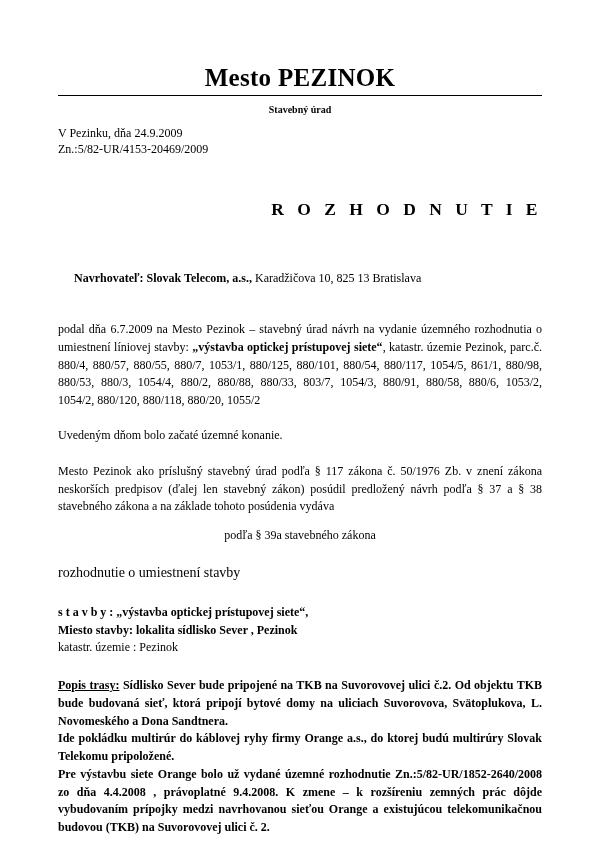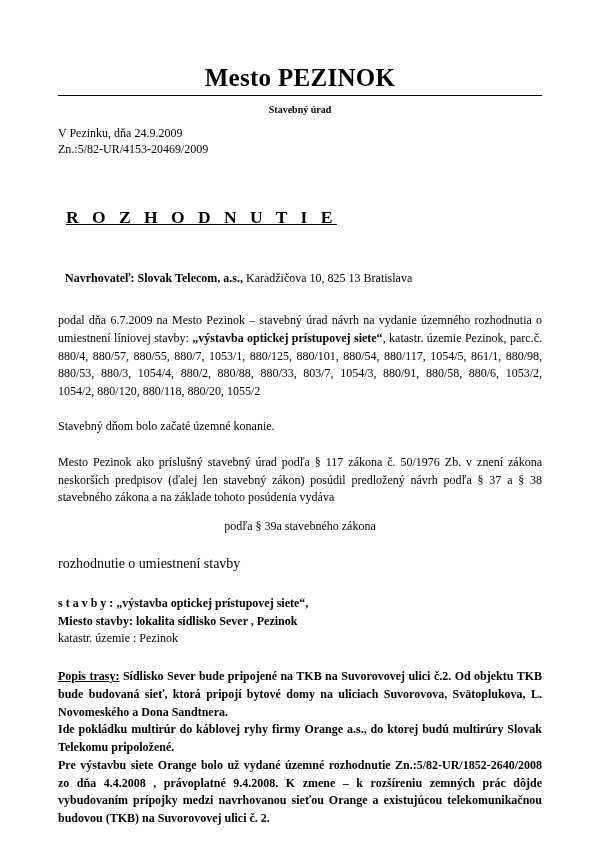--- a/index.html
+++ b/index.html
@@ -62,34 +62,33 @@
   .meta {
     font-size: 12px;
     margin: 0;
     padding-top: 9px;
     line-height: 1.35;
   }
   .meta div { white-space: nowrap; }
 
   
   .decision-title {
-    text-align: left;
+    text-align: right;
     font-size: 17.5px;
     font-weight: bold;
     letter-spacing: 4.5px;
-    margin: 8px;
+    margin: 0;
     padding-top: 42px;
     line-height: 1.2;
-    text-decoration: underline;
   }
 
   
   .applicant {
     font-size: 12px;
-    margin: 7px;
+    margin: 16px;
     padding-top: 34px;
     line-height: 1.45;
   }
   .applicant .lbl { font-weight: bold; }
 
   
   .para {
     font-size: 12px;
     text-align: justify;
     margin: 0;
@@ -160,21 +159,21 @@
     </div>
 
     <div class="decision-title">R O Z H O D N U T I E</div>
 
     <div class="applicant">
       <div><span class="lbl">Navrhovateľ: Slovak Telecom, a.s.,</span><span> Karadžičova 10, 825 13 Bratislava</span></div>
     </div>
 
     <p class="para"><span>podal dňa 6.7.2009 na Mesto Pezinok – stavebný úrad návrh na vydanie územného rozhodnutia o umiestnení líniovej stavby: </span><b>„výstavba optickej prístupovej siete“</b><span>, katastr. územie Pezinok, parc.č. 880/4, 880/57, 880/55, 880/7, 1053/1, 880/125, 880/101, 880/54, 880/117, 1054/5, 861/1, 880/98, 880/53, 880/3, 1054/4, 880/2, 880/88, 880/33, 803/7, 1054/3, 880/91, 880/58, 880/6, 1053/2, 1054/2, 880/120, 880/118, 880/20, 1055/2</span></p>
 
-    <p class="para">Stavebný dňom bolo začaté územné konanie.</p>
+    <p class="para">Uvedeným dňom bolo začaté územné konanie.</p>
 
     <p class="para">Mesto Pezinok  ako  príslušný stavebný úrad podľa § 117 zákona  č. 50/1976 Zb. v znení zákona neskorších predpisov (ďalej len stavebný zákon)  posúdil  predložený návrh podľa § 37 a § 38 stavebného zákona a na základe tohoto  posúdenia  vydáva</p>
 
     <div class="center-line">podľa § 39a stavebného zákona</div>
 
     <div class="subhead">rozhodnutie o umiestnení stavby</div>
 
     <div class="spec">
       <div><span class="b">s t a v b y : </span><span class="b">„výstavba optickej prístupovej siete“,</span></div>
       <div class="b">Miesto stavby: lokalita sídlisko Sever , Pezinok</div>

